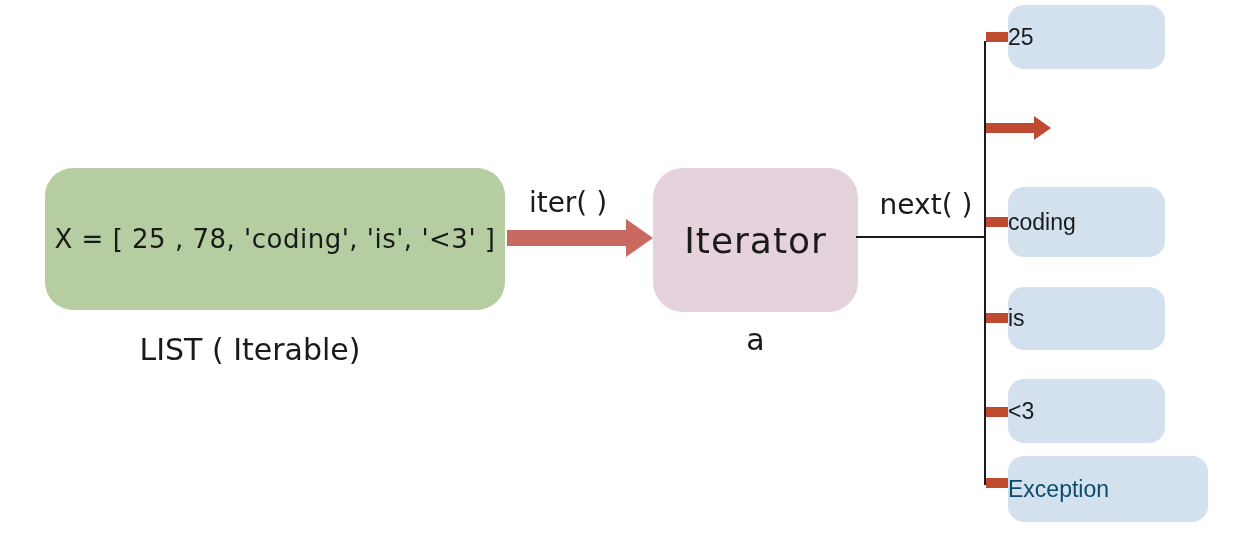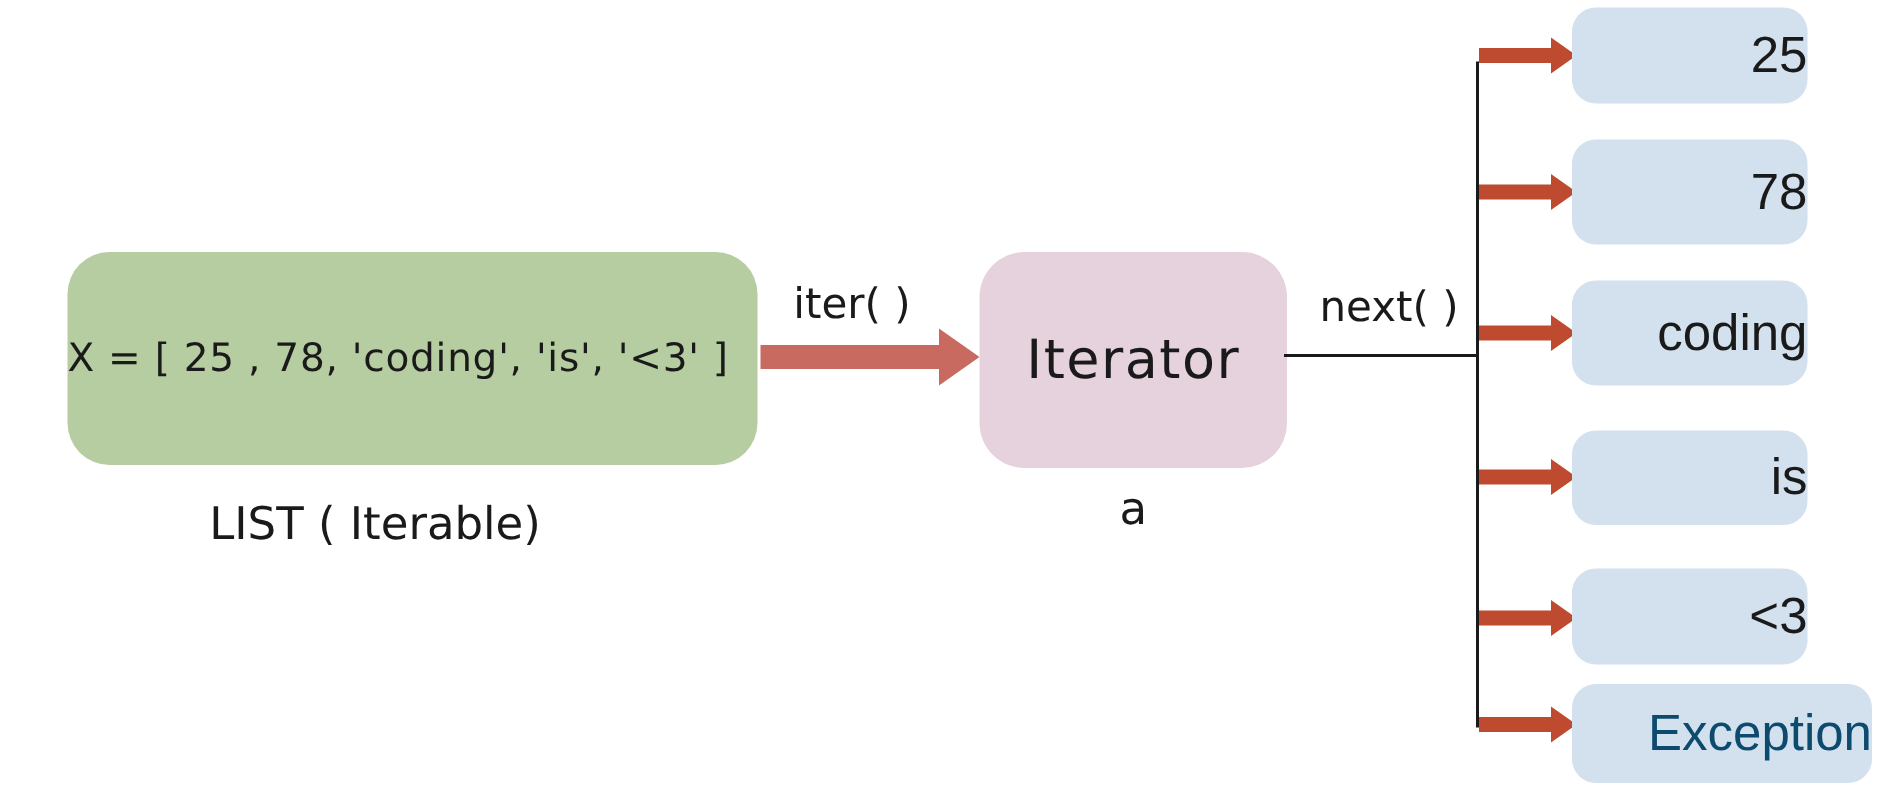--- a/index.html
+++ b/index.html
@@ -4,21 +4,21 @@
 <style>
   html,body{margin:0;padding:0;background:#ffffff;}
   .canvas{
     position:relative;width:1258px;height:538px;background:#ffffff;
     overflow:hidden;font-family:"DejaVu Sans",sans-serif;color:#1a1a1a;
   }
   
   .green-box{
     position:absolute;left:45px;top:168px;width:460px;height:142px;
     background:#b5cda0;border-radius:28px;
-    display:flex;align-items:center;justify-content:flex-start;
+    display:flex;align-items:center;justify-content:center;
     font-size:26px;letter-spacing:.5px;
   }
   .list-caption{
     position:absolute;left:20px;top:332px;width:460px;text-align:center;
     font-size:30px;
   }
   
   .fn-label{position:absolute;font-size:28px;text-align:center;}
   .iter-label{left:516px;top:186px;width:104px;}
   .big-arrow{position:absolute;left:507px;top:219px;width:145px;height:38px;}
@@ -48,23 +48,23 @@
   .oarrow .shaft{position:absolute;left:0;top:7px;width:48px;height:10px;background:#be4a2f;}
   .oarrow .head{
     position:absolute;left:48px;top:0;width:0;height:0;
     border-top:12px solid transparent;border-bottom:12px solid transparent;
     border-left:17px solid #be4a2f;
   }
   .a1{top:25px;} .a2{top:116px;} .a3{top:210px;}
   .a4{top:306px;} .a5{top:400px;} .a6{top:471px;}
   
   .blue-box{
-    position:absolute;left:1048px;width:157px;background:#d3e0ee;border-radius:16px;
-    display:flex;align-items:center;justify-content:flex-end;
-    font-family:"Liberation Sans",sans-serif;font-size:34px;color:#1a1a1a;
+    position:absolute;left:1008px;width:157px;background:#d3e0ee;border-radius:16px;
+    display:flex;align-items:center;justify-content:flex-start;
+    font-family:"Liberation Sans",sans-serif;font-size:23px;color:#1a1a1a;
   }
   .o1{top:5px;height:64px;}
   .o2{top:93px;height:70px;}
   .o3{top:187px;height:70px;}
   .o4{top:287px;height:63px;}
   .o5{top:379px;height:64px;}
   .o6{top:456px;height:66px;width:200px;}
   .o6 span{color:#0c4a6e;}
 </style>
 </head>
@@ -113,23 +113,20 @@
       <div class="head"></div>
     </div>
   <div class="oarrow a6">
       <div class="shaft"></div>
       <div class="head"></div>
     </div>
 
   <div class="blue-box o1">
     <span>25</span>
   </div>
-  <div class="blue-box o2">
-    <span>78</span>
-  </div>
   <div class="blue-box o4">
     <span>is</span>
   </div>
   <div class="blue-box o3">
     <span>coding</span>
   </div>
   <div class="blue-box o5">
     <span>&lt;3</span>
   </div>
   <div class="blue-box o6">

